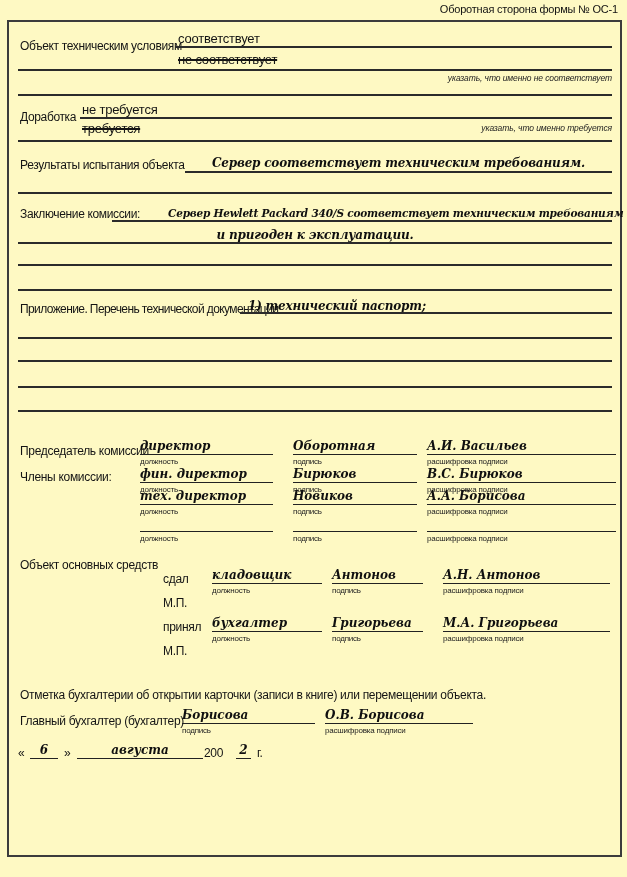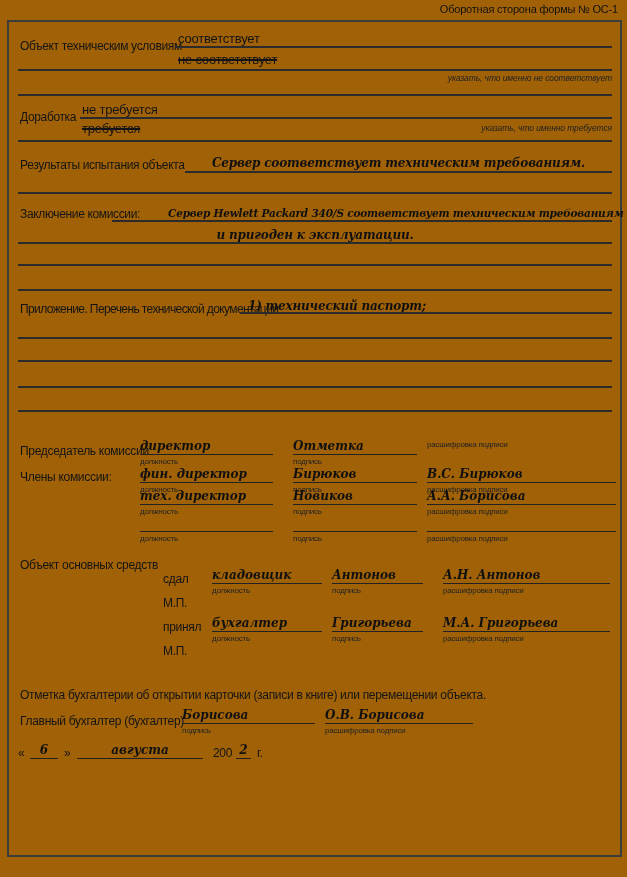--- a/index.html
+++ b/index.html
@@ -1,19 +1,19 @@
 <!DOCTYPE html>
 <html><head>
 <meta charset="utf-8">
 <style>
   html,body{margin:0;padding:0;background:#fff;}
   .page{
     position:relative;
     width:627px;height:877px;
-    background:#a16207;
+    background:#fef9c3;
     font-family:"Liberation Sans",sans-serif;
     color:#141414;
     overflow:hidden;
   }
   .header-note{
     position:absolute;top:3px;right:9px;
     font-size:11px;letter-spacing:-0.2px;color:#111;
   }
   .form-box{
     position:absolute;left:7px;top:20px;width:611px;height:833px;
@@ -99,24 +99,25 @@
   <div class="hline" style="left:18px;top:386px;width:594px"></div>
   <div class="hline" style="left:18px;top:410px;width:594px"></div>
 
   <div class="small-label" style="left:20px;top:444px">Председатель комиссии</div>
 
   <div class="sig-col" style="left:140px;top:438px;width:133px">
     <div class="sig-value">директор</div>
     <div class="sig-caption">должность</div>
   </div>
   <div class="sig-col" style="left:293px;top:438px;width:124px">
-    <div class="sig-value">Отметка</div>
+    <div class="sig-value">Оборотная</div>
     <div class="sig-caption">подпись</div>
   </div>
   <div class="sig-col" style="left:427px;top:438px;width:189px">
+    <div class="sig-value">А.И. Васильев</div>
     <div class="sig-caption">расшифровка подписи</div>
   </div>
 
   <div class="small-label" style="left:20px;top:470px">Члены комиссии:</div>
 
   <div class="sig-col" style="left:140px;top:466px;width:133px">
     <div class="sig-value">фин. директор</div>
     <div class="sig-caption">должность</div>
   </div>
   <div class="sig-col" style="left:293px;top:466px;width:124px">
@@ -194,17 +195,17 @@
   </div>
   <div class="sig-col" style="left:325px;top:707px;width:148px">
     <div class="sig-value">О.В. Борисова</div>
     <div class="sig-caption">расшифровка подписи</div>
   </div>
 
   <div class="small-label" style="left:18px;top:746px">«</div>
   <div class="date-fill" style="left:30px;top:742px;width:28px">6</div>
   <div class="small-label" style="left:64px;top:746px">»</div>
   <div class="date-fill" style="left:77px;top:742px;width:126px">августа</div>
-  <div class="small-label" style="left:213px;top:746px">200</div>
+  <div class="small-label" style="left:204px;top:746px">200</div>
   <div class="date-fill" style="left:236px;top:742px;width:15px">2</div>
   <div class="small-label" style="left:257px;top:746px">г.</div>
 
 </div>
 
 </body></html>

